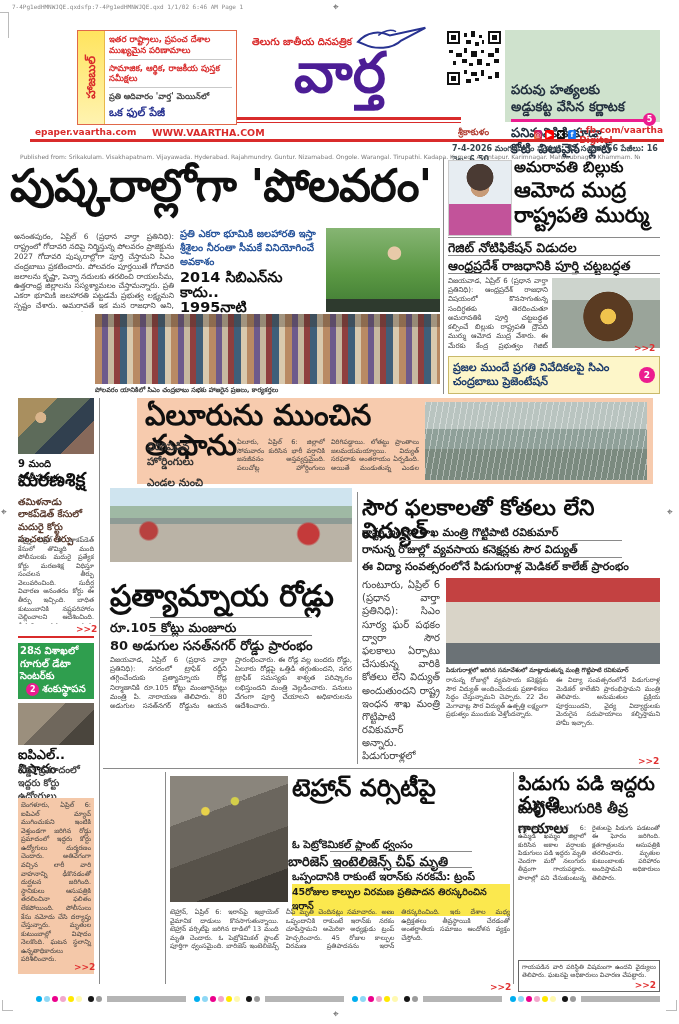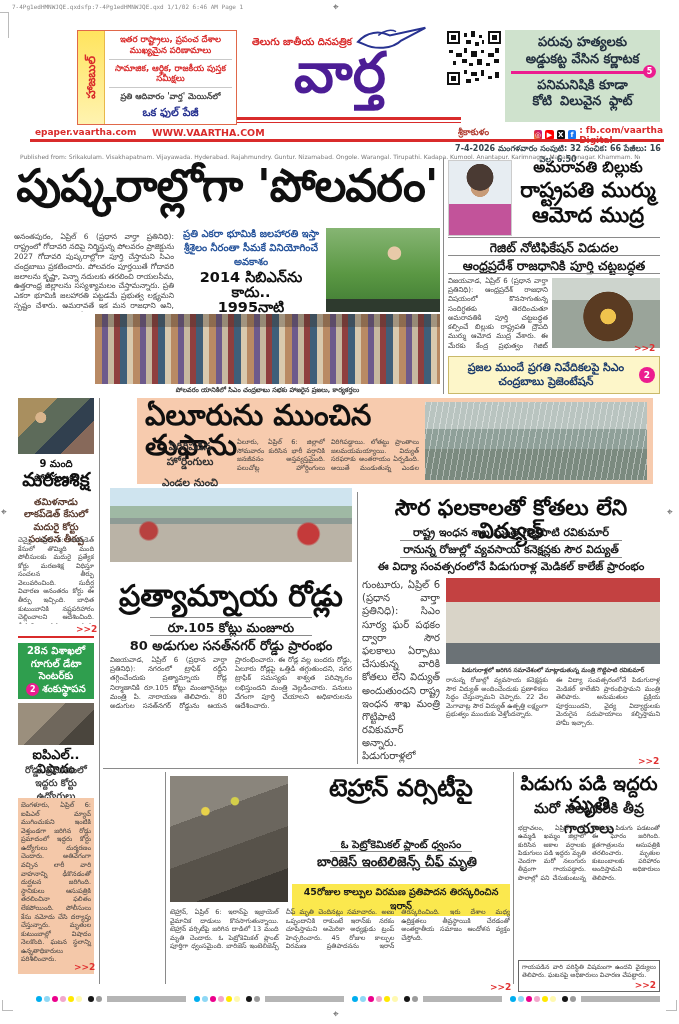--- a/index.html
+++ b/index.html
@@ -1,19 +1,19 @@
 <!DOCTYPE html>
 <html><head>
 <meta charset="utf-8">
 <style>
   html,body{margin:0;padding:0;background:#e8e8e8;}
   .page{position:relative;width:679px;height:1024px;background:#ffffff;overflow:hidden;
         font-family:"DejaVu Sans","Liberation Sans",sans-serif;color:#222;}
   .abs{position:absolute;}
-  .ctr{text-align:center;}
+  .ctr{text-align:left;}
   .jtxt{text-align:justify;line-height:1.32;color:#3d3d3d;overflow:hidden;word-break:break-word;}
   .b{font-weight:bold;}
   .red{color:#d92b2b;}
   .blue{color:#28559c;}
   .navy{color:#1b3a6b;}
   .hl{font-weight:900;color:#101010;line-height:1.05;}
   .rule{background:#8a8a8a;}
   .drule{background:#c9c9c9;}
   .redbar{background:#d92b2b;}
   .cont{color:#e03131;font-weight:bold;font-size:9px;}
@@ -125,21 +125,21 @@
         <rect x="13" y="22" width="3" height="2"></rect>
       <rect x="18" y="21" width="2" height="3"></rect>
         <rect x="22" y="24" width="2" height="2"></rect>
         <rect x="26" y="22" width="2" height="3"></rect>
       <rect x="10" y="26" width="3" height="2"></rect>
         <rect x="15" y="25" width="2" height="2"></rect>
     </g>
   </svg>
 
   <div class="abs" style="left:505px;top:30px;width:155px;height:92px;background:#cfe2cd;padding:4px 6px;box-sizing:border-box;">
-    <div class="ctr b" style="font-size:13px;color:#222f3e;line-height:1.3;">పరువు హత్యలకు</div>
+    <div class="ctr b" style="font-size:13px;color:#222f3e;line-height:1.3;margin-top:48px;">పరువు హత్యలకు</div>
     <div class="ctr b" style="font-size:13px;color:#222f3e;line-height:1.3;">అడ్డుకట్ట వేసిన కర్ణాటక</div>
     <div style="position:relative;height:3px;background:#ec1c8f;margin:3px 0;">
       <span class="badge" style="position:absolute;right:-2px;top:-6px;width:13px;height:13px;font-size:8px;">5</span>
     </div>
     <div class="ctr b" style="font-size:13px;color:#222f3e;line-height:1.3;">పనిమనిషికి కూడా</div>
     <div class="ctr b" style="font-size:13px;color:#222f3e;line-height:1.3;font-family:Liberation Mono, monospace;">కోటి విలువైన ఫ్లాట్</div>
   </div>
 
   <div class="abs red b" style="left:35px;top:127px;font-size:9px;">epaper.vaartha.com</div>
   <div class="abs red b" style="left:152px;top:127px;font-size:9.5px;">WWW.VAARTHA.COM</div>
@@ -172,22 +172,22 @@
   </div>
 
   <div class="abs photo ph-cm" style="left:326px;top:228px;width:114px;height:84px;"></div>
   <div class="abs photo ph-crowd" style="left:95px;top:314px;width:345px;height:70px;"></div>
   <div class="abs b ctr" style="left:95px;top:386px;width:345px;font-size:6.5px;color:#333;">పోలవరం యానికిలో సిఎం చంద్రబాబు సభకు హాజరైన ప్రజలు, కార్యకర్తలు</div>
 
   <div class="abs rule" style="left:443px;top:158px;width:1px;height:236px;"></div>
   <div class="abs photo ph-murmu" style="left:448px;top:160px;width:62px;height:74px;border:1px solid #ccc;"></div>
   <div class="abs" style="left:514px;top:160px;width:148px;">
     <div class="hl ctr" style="font-size:15px;">అమరావతి బిల్లుకు</div>
+    <div class="hl ctr" style="font-size:21px;margin-top:3px;">ఆమోద ముద్ర</div>
     <div class="hl ctr" style="font-size:21px;margin-top:3px;">రాష్ట్రపతి ముర్ము</div>
-    <div class="hl ctr" style="font-size:21px;margin-top:3px;">ఆమోద ముద్ర</div>
   </div>
   <div class="abs rule" style="left:448px;top:237px;width:212px;height:1px;"></div>
   <div class="abs b ctr" style="left:448px;top:240px;width:212px;font-size:12.5px;color:#1a1a1a;">గెజిట్ నోటిఫికేషన్ విడుదల</div>
   <div class="abs rule" style="left:448px;top:255px;width:212px;height:1px;"></div>
   <div class="abs b ctr" style="left:448px;top:258px;width:212px;font-size:12.5px;color:#1a1a1a;">ఆంధ్రప్రదేశ్ రాజధానికి పూర్తి చట్టబద్ధత</div>
   <div class="abs rule" style="left:448px;top:273px;width:212px;height:1px;"></div>
   <div class="abs jtxt" style="left:448px;top:277px;width:100px;height:74px;font-size:7px;">విజయవాడ, ఏప్రిల్ 6 (ప్రధాన వార్తా ప్రతినిధి): ఆంధ్రప్రదేశ్ రాజధాని విషయంలో కొనసాగుతున్న సందిగ్ధతకు తెరదించుతూ అమరావతికి పూర్తి చట్టబద్ధత కల్పించే బిల్లుకు రాష్ట్రపతి ద్రౌపది ముర్ము ఆమోద ముద్ర వేశారు. ఈ మేరకు కేంద్ర ప్రభుత్వం గెజిట్ నోటిఫికేషన్ విడుదల చేసింది. పార్లమెంటు ఉభయ సభల్లో ఆమోదం పొందిన ఈ బిల్లుపై రాష్ట్రపతి సంతకం చేయడంతో ప్రక్రియ పూర్తయింది.</div>
   <div class="abs photo ph-plaque" style="left:552px;top:278px;width:108px;height:70px;"></div>
   <div class="abs cont" style="left:634px;top:343px;">&gt;&gt;2</div>
 
@@ -254,20 +254,21 @@
   <div class="abs rule" style="left:103px;top:768px;width:557px;height:1px;"></div>
   <div class="abs rule" style="left:165px;top:772px;width:1px;height:212px;"></div>
   <div class="abs rule" style="left:513px;top:772px;width:1px;height:212px;"></div>
 
   <div class="abs photo ph-rubble" style="left:170px;top:776px;width:118px;height:126px;"></div>
   <div class="abs hl ctr" style="left:292px;top:776px;width:218px;font-size:24px;">టెహ్రాన్ వర్సిటీపై</div>
   <div class="abs b ctr" style="left:292px;top:838px;width:218px;font-size:10.5px;color:#1a1a1a;">ఓ పెట్రోకెమికల్ ప్లాంట్ ధ్వంసం</div>
   <div class="abs rule" style="left:330px;top:851px;width:142px;height:1px;"></div>
   <div class="abs b ctr" style="left:288px;top:854px;width:218px;font-size:13px;color:#1a1a1a;">బారిజెస్ ఇంటెలిజెన్స్ చీఫ్ మృతి</div>
   <div class="abs rule" style="left:330px;top:867px;width:142px;height:1px;"></div>
+  <div class="abs b ctr" style="left:292px;top:870px;width:218px;font-size:10.5px;color:#1a1a1a;">ఒప్పందానికి రాకుంటే ఇరాన్‌కు నరకమే: ట్రంప్</div>
   <div class="abs b ctr" style="left:292px;top:884px;width:218px;font-size:9.5px;background:#fbe84e;color:#1a1a1a;padding:2px 0;">45రోజుల కాల్పుల విరమణ ప్రతిపాదన తిరస్కరించిన ఇరాన్</div>
   <div class="abs jtxt" style="left:170px;top:908px;width:340px;height:84px;font-size:6.5px;column-count:3;column-gap:7px;">టెహ్రాన్, ఏప్రిల్ 6: ఇరాన్‌పై ఇజ్రాయెల్ వైమానిక దాడులు కొనసాగుతున్నాయి. టెహ్రాన్ వర్సిటీపై జరిగిన దాడిలో 13 మంది మృతి చెందారు. ఓ పెట్రోకెమికల్ ప్లాంట్ పూర్తిగా ధ్వంసమైంది. బారిజెస్ ఇంటెలిజెన్స్ చీఫ్ మృతి చెందినట్లు సమాచారం. అణు ఒప్పందానికి రాకుంటే ఇరాన్‌కు నరకం చూపిస్తామని అమెరికా అధ్యక్షుడు ట్రంప్ హెచ్చరించారు. 45 రోజుల కాల్పుల విరమణ ప్రతిపాదనను ఇరాన్ తిరస్కరించింది. ఇరు దేశాల మధ్య ఉద్రిక్తతలు తీవ్రస్థాయికి చేరడంతో అంతర్జాతీయ సమాజం ఆందోళన వ్యక్తం చేస్తోంది.</div>
   <div class="abs cont" style="left:490px;top:982px;">&gt;&gt;2</div>
 
   <div class="abs hl ctr" style="left:518px;top:774px;width:142px;font-size:19px;">పిడుగు పడి ఇద్దరు మృతి</div>
   <div class="abs b ctr" style="left:518px;top:800px;width:142px;font-size:14px;color:#1a1a1a;">మరో నలుగురికి తీవ్ర గాయాలు</div>
   <div class="abs jtxt" style="left:518px;top:824px;width:142px;height:132px;font-size:6.3px;column-count:2;column-gap:6px;">భద్రాచలం, ఏప్రిల్ 6: ఉమ్మడి ఖమ్మం జిల్లాలో కురిసిన అకాల వర్షాలకు పిడుగులు పడి ఇద్దరు మృతి చెందగా మరో నలుగురు తీవ్రంగా గాయపడ్డారు. పొలాల్లో పని చేసుకుంటున్న రైతులపై పిడుగు పడటంతో ఈ ఘోరం జరిగింది. క్షతగాత్రులను ఆసుపత్రికి తరలించారు. మృతుల కుటుంబాలకు పరిహారం అందిస్తామని అధికారులు తెలిపారు.</div>
   <div class="abs" style="left:518px;top:960px;width:142px;height:32px;border:1px solid #666;padding:2px 3px;box-sizing:border-box;">
     <span class="jtxt" style="font-size:6.3px;display:block;height:20px;">గాయపడిన వారి పరిస్థితి విషమంగా ఉందని వైద్యులు తెలిపారు. ఘటనపై అధికారులు విచారణ చేపట్టారు.</span>
     <span class="cont" style="position:absolute;right:3px;bottom:1px;">&gt;&gt;2</span>

